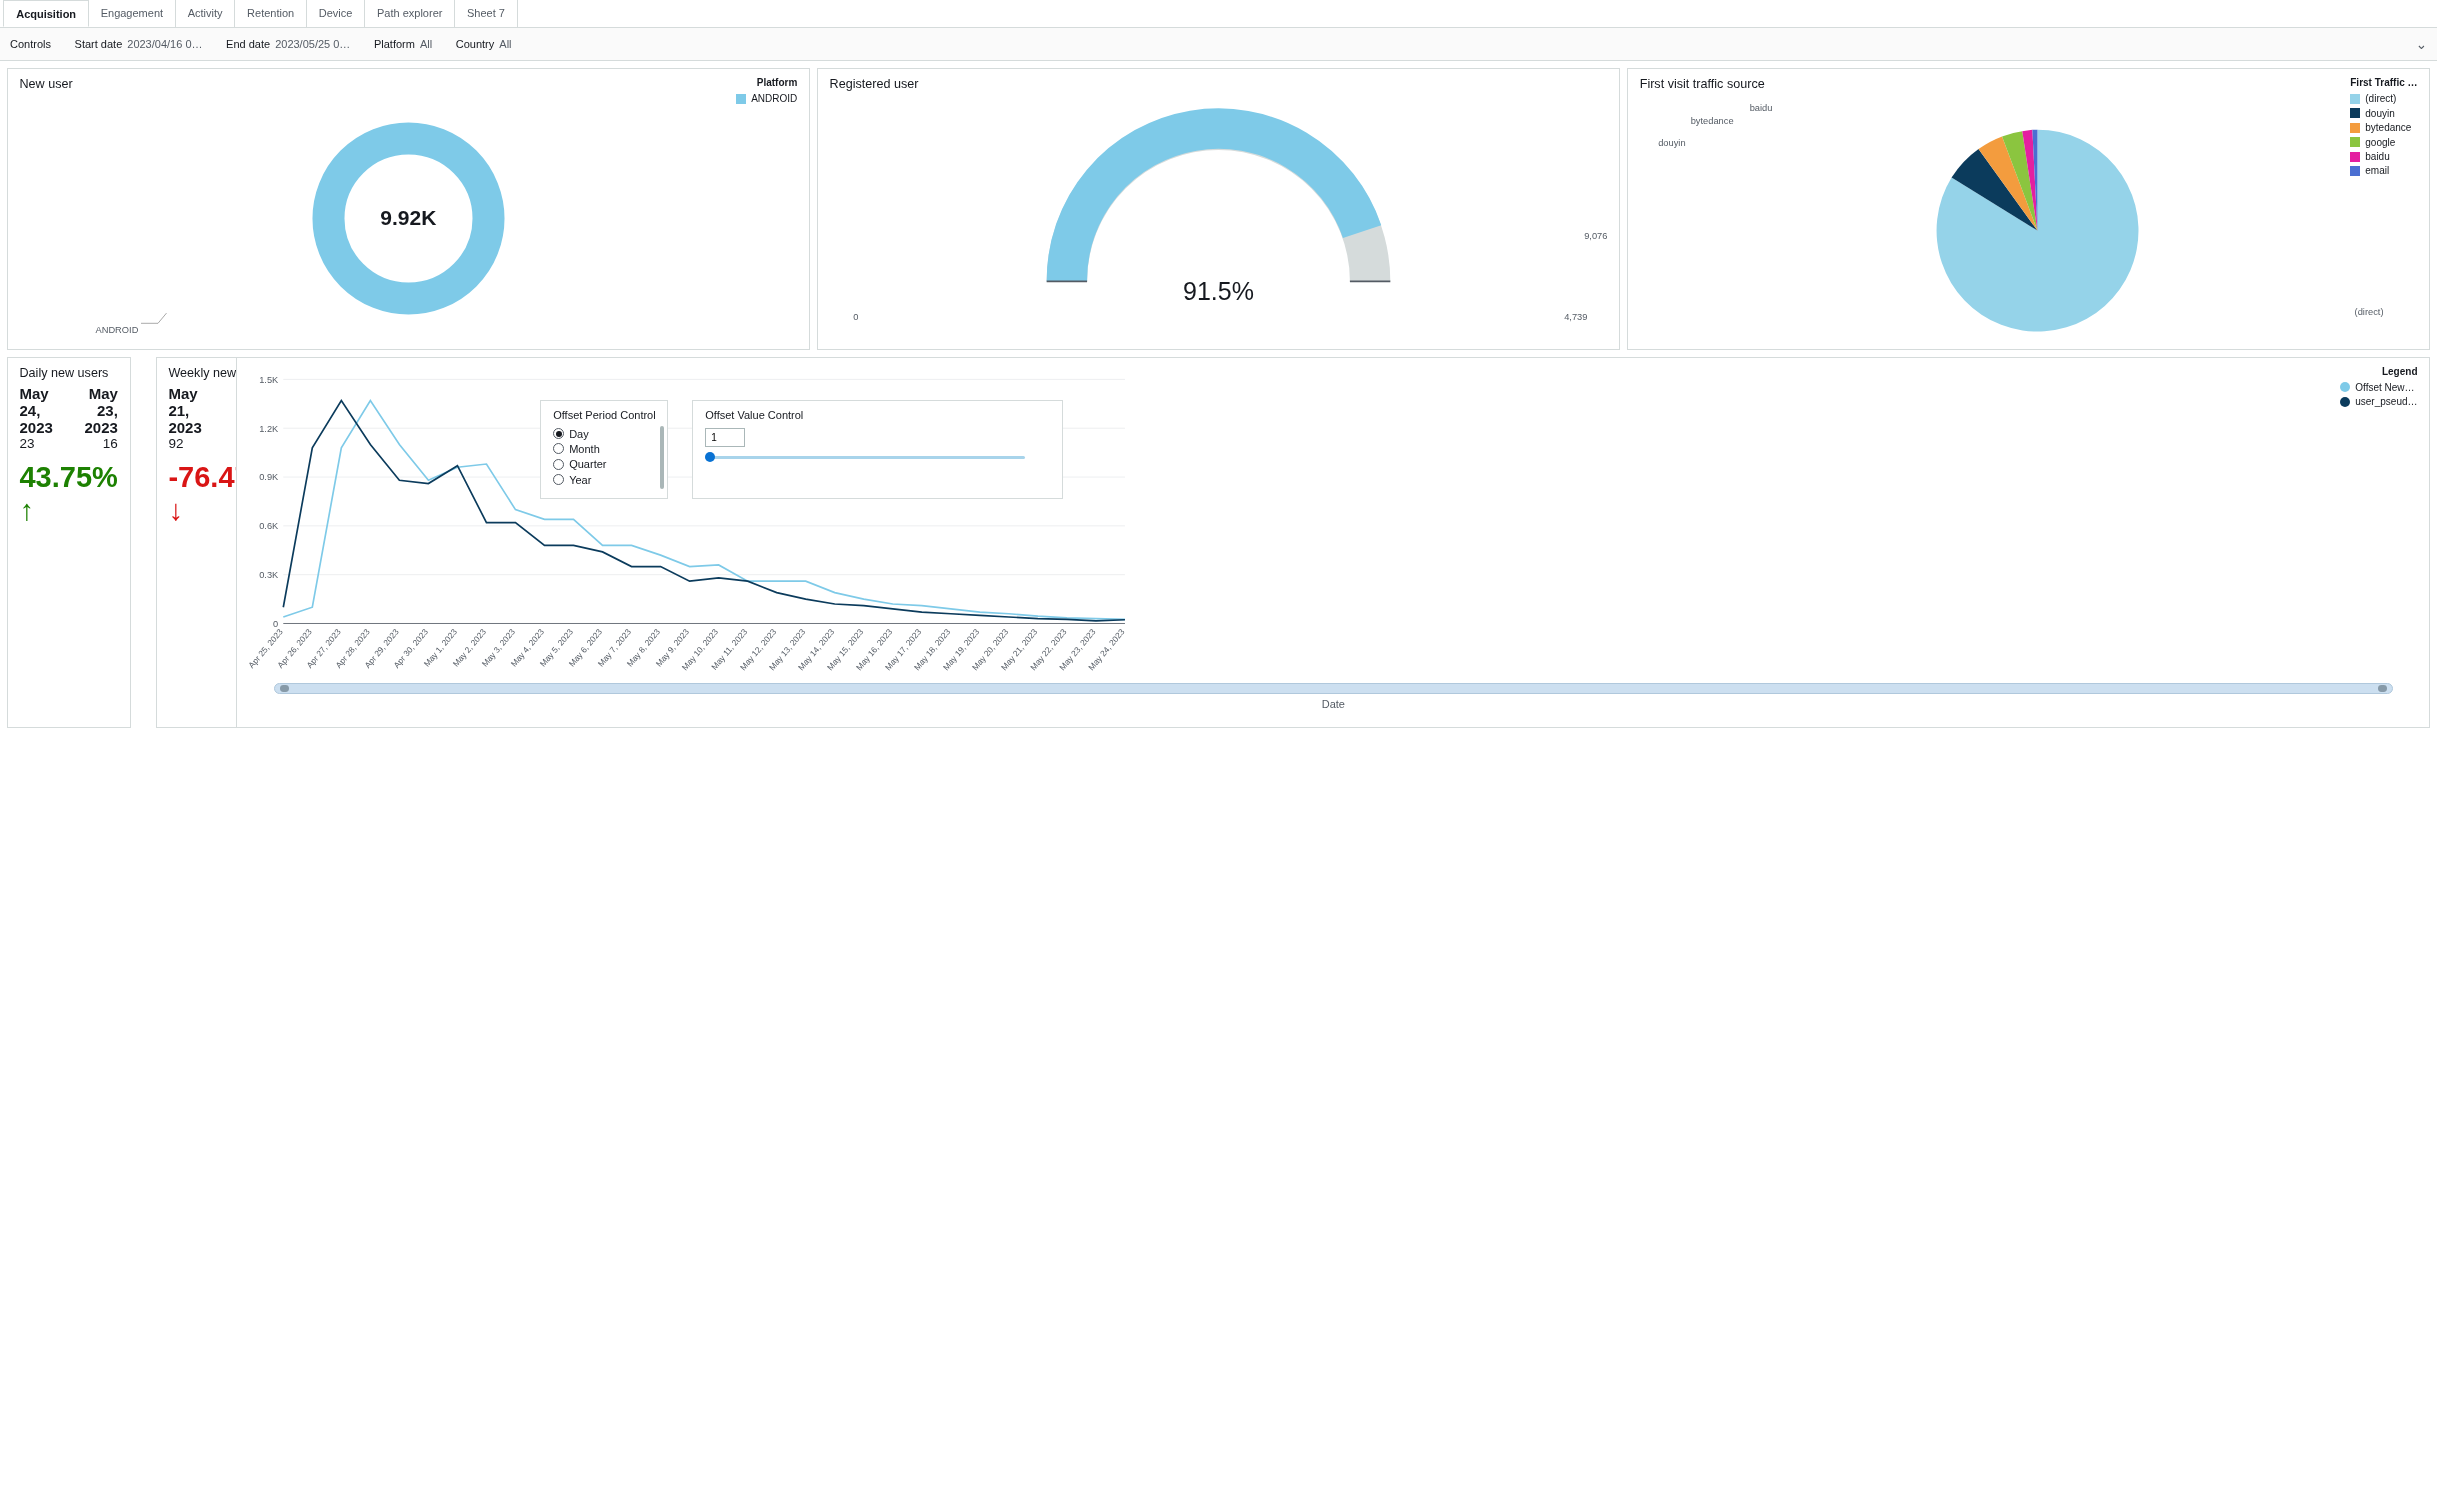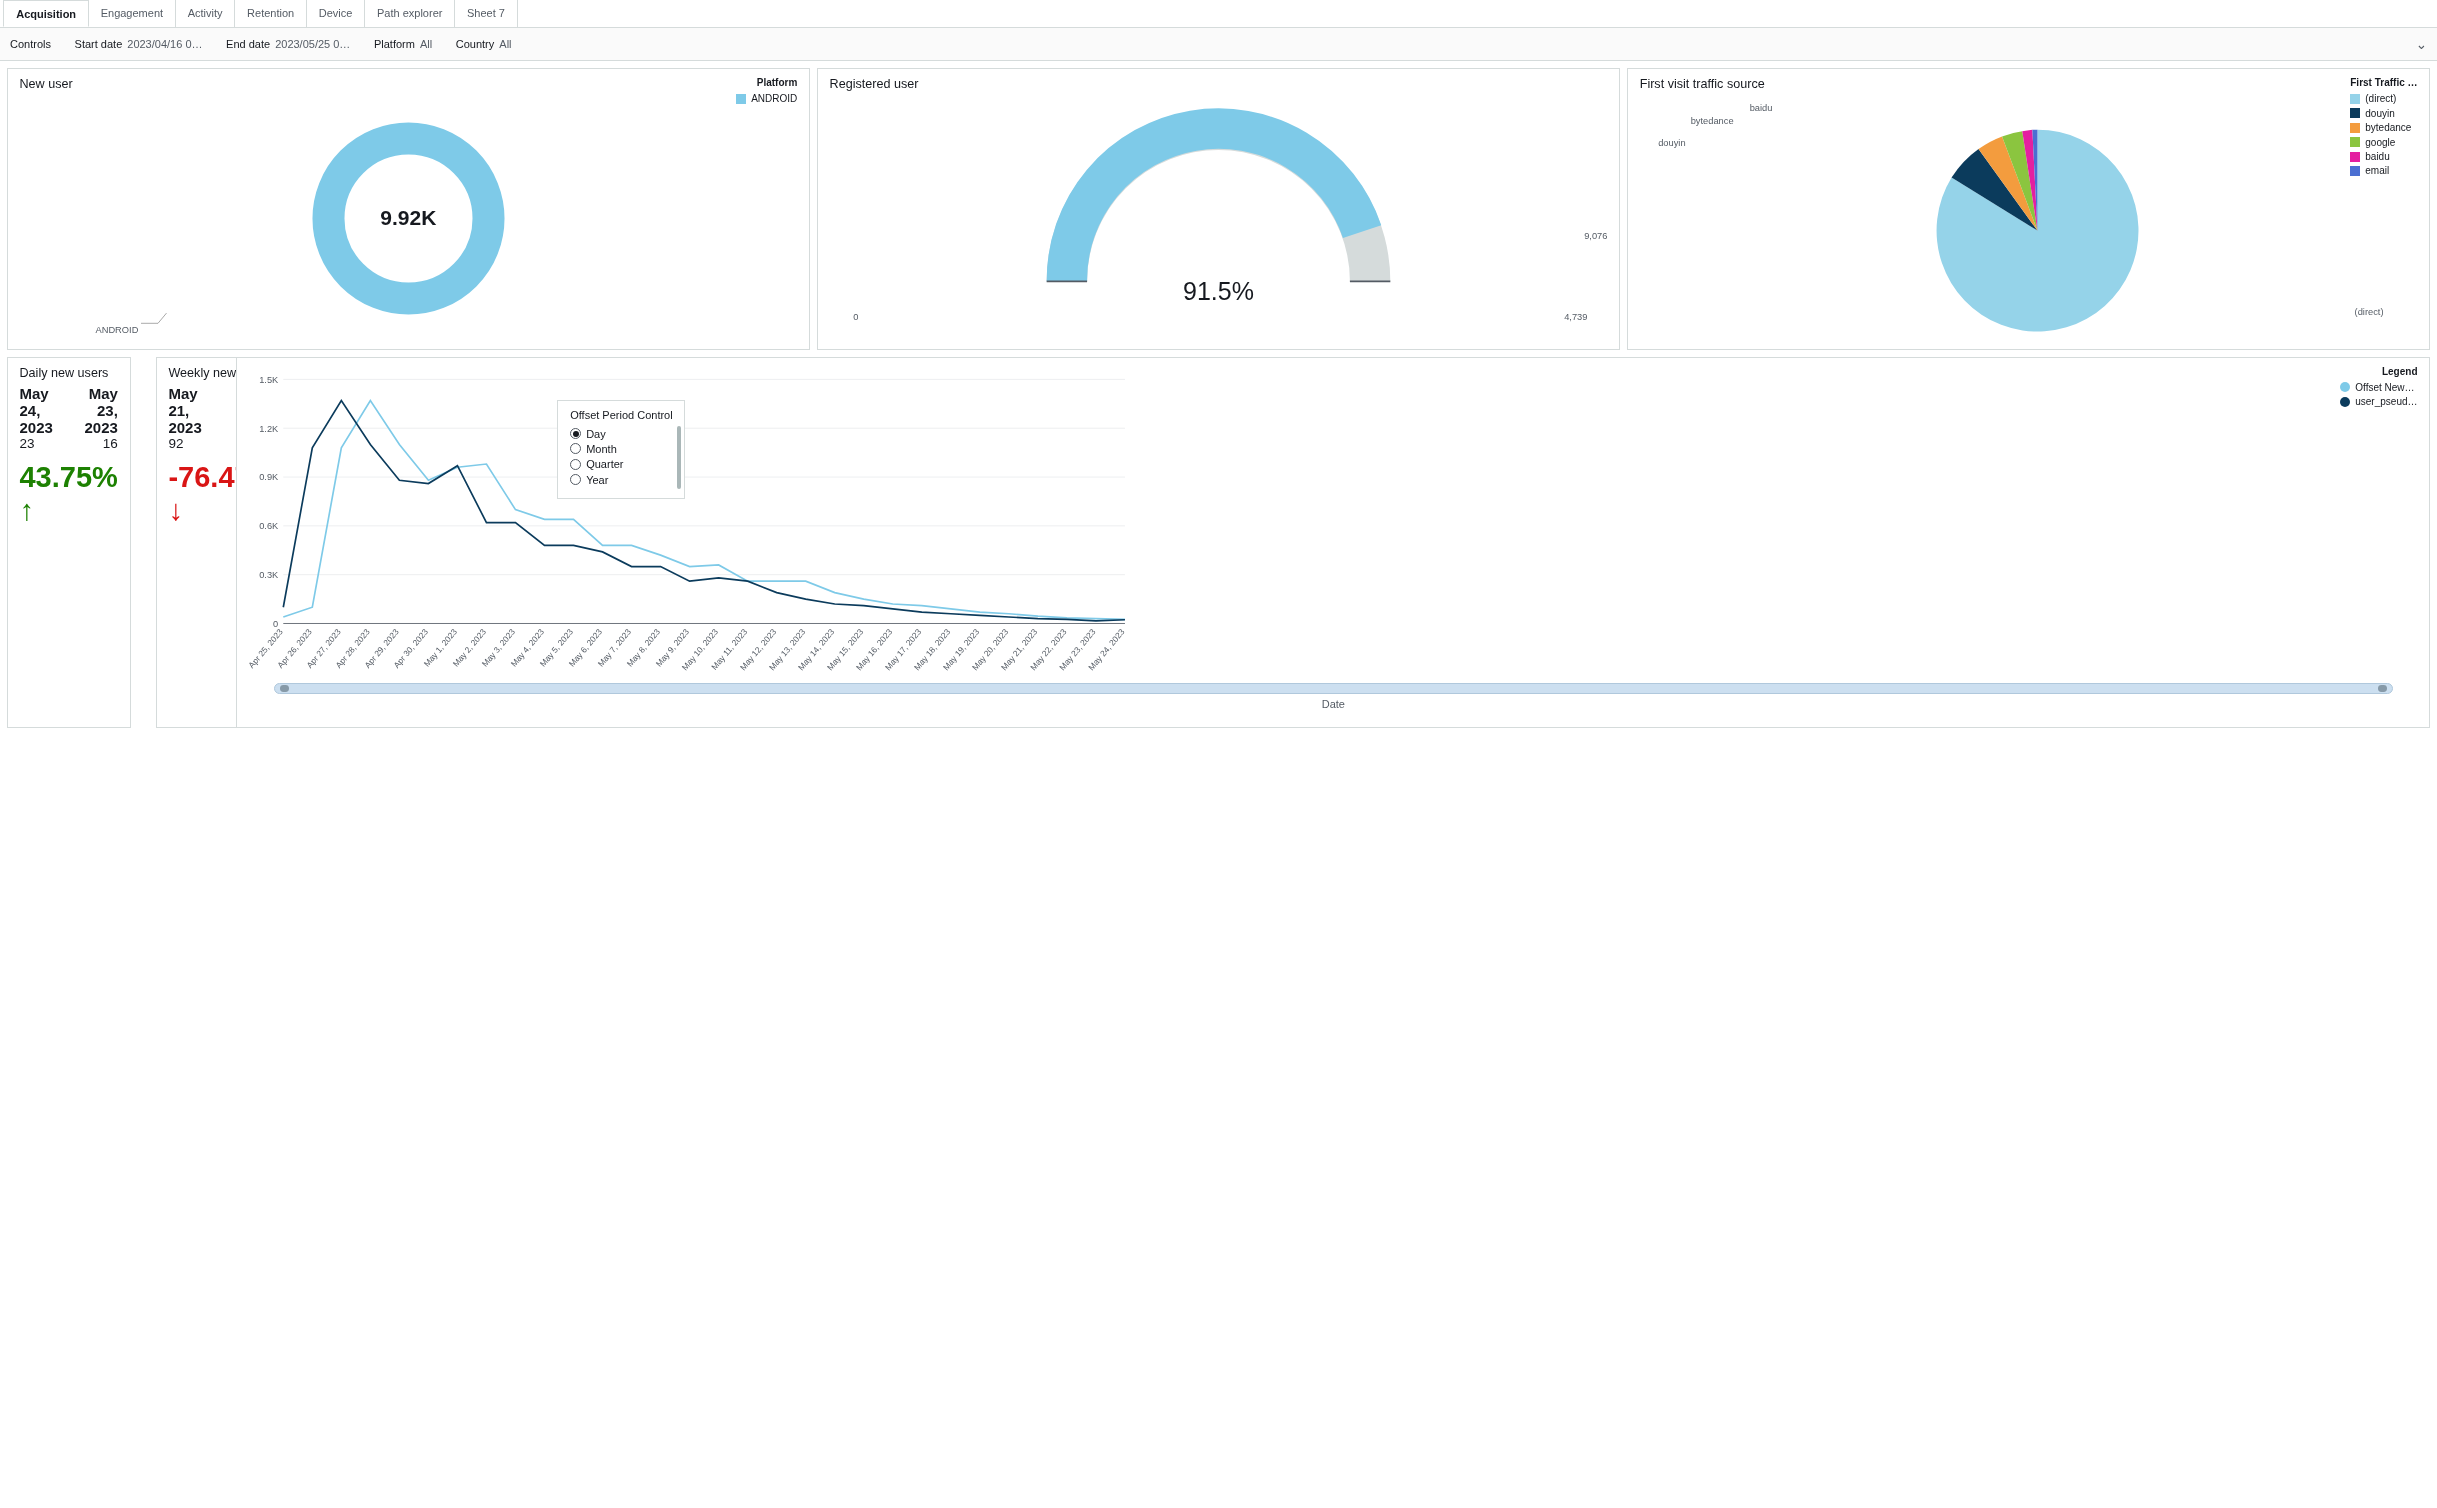--- a/index.html
+++ b/index.html
@@ -22,21 +22,21 @@
 .kpi-center { position: absolute; font-size: 21px; font-weight: 700; }
 .data-label-small { font-size: 9.3px; color: #545b64; text-align: right; }
 .side-col { display: flex; gap: 25px; }
 .kpi-row { display: flex; justify-content: space-between; }
 .kpi-date { font-weight: 700; font-size: 15px; }
 .kpi-val { font-size: 13.5px; }
 .kpi-pct { font-size: 29px; font-weight: 700; margin-top: 10px; }
 .kpi-pct.up { color: #1d8102; }
 .kpi-pct.down { color: #d91515; }
 .bottom { display: grid; grid-template-columns: 223px 1fr; gap: 6.7px; padding: 0 6.7px 6.7px 6.7px; }
-.trend-controls { display: flex; gap: 24px; position: absolute; top: 42px; left: 303px; margin-left: 17px; }
+.trend-controls { display: flex; gap: 24px; position: absolute; top: 42px; left: 303px; }
 .ctrl-box { border: 0.8px solid #d5dbdb; padding: 8.4px 11.8px; background: #fff; min-width: 118px; position: relative; }
 .ctrl-box .hdr { font-size: 11px; margin-bottom: 6.7px; }
 .radio-row { display: flex; align-items: center; gap: 5px; font-size: 11px; margin-bottom: 3.4px; }
 .radio-dot { width: 11px; height: 11px; border: 1.3px solid #545b64; border-radius: 50%; display: inline-flex; align-items: center; justify-content: center; }
 .radio-dot.sel::after { content: ""; width: 5.9px; height: 5.9px; background: #16191f; border-radius: 50%; }
 .offset-input { width: 40px; padding: 3.4px 5px; border: 0.8px solid #aab7b8; font-size: 10px; margin-bottom: 8.4px; }
 .slider { width: 320px; height: 3.4px; background: #a8d4eb; border-radius: 1.7px; position: relative; }
 .slider::before { content: ""; position: absolute; left: 0; top: -3.4px; width: 10px; height: 10px; background: #0972d3; border-radius: 50%; }
 .scrollbar-track { height: 11.8px; background: #ccdff0; border: 0.8px solid #b0c8dc; border-radius: 5.9px; margin: 6.7px 25px 3.4px 25px; position: relative; }
 .scrollbar-handle { position: absolute; left: 5px; top: 1.7px; height: 6.7px; width: 8.4px; background: #879aa8; border-radius: 3.4px; }
@@ -218,20 +218,25 @@
           </div>
         <div class="radio-row">
             <span class="radio-dot"></span>
             <span>Quarter</span>
           </div>
         <div class="radio-row">
             <span class="radio-dot"></span>
             <span>Year</span>
           </div>
         <div style="position:absolute;right:3.4px;top:25px;bottom:8.4px;width:4.2px;background:#aab7b8;border-radius:2.5px"></div>
+      </div>
+      <div class="ctrl-box" style="width:371px">
+        <div class="hdr">Offset Value Control</div>
+        <input class="offset-input" value="1" style="">
+        <div class="slider"></div>
       </div>
     </div>
 
     <svg id="trend-svg" width="885" height="303" viewBox="0 0 1050 360" style="margin-top:5px;font-size:13px">
       <g id="ygrid">
           <line x1="40" x2="1040" y1="300" y2="300" stroke="#545b64"></line>
           <text x="34" y="304" text-anchor="end" font-size="11" fill="#545b64">0</text>
           <line x1="40" x2="1040" y1="242" y2="242" stroke="#e9ebed"></line>
           <text x="34" y="246" text-anchor="end" font-size="11" fill="#545b64">0.3K</text>
           <line x1="40" x2="1040" y1="184" y2="184" stroke="#e9ebed"></line>

